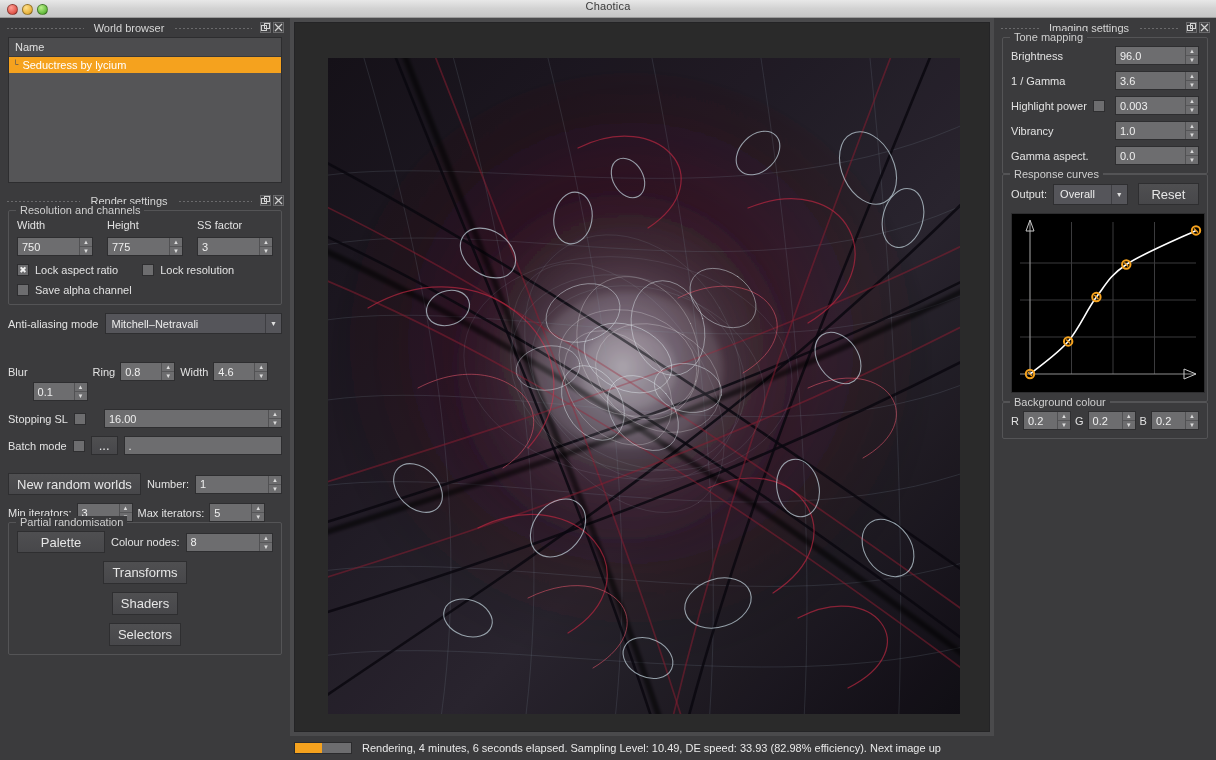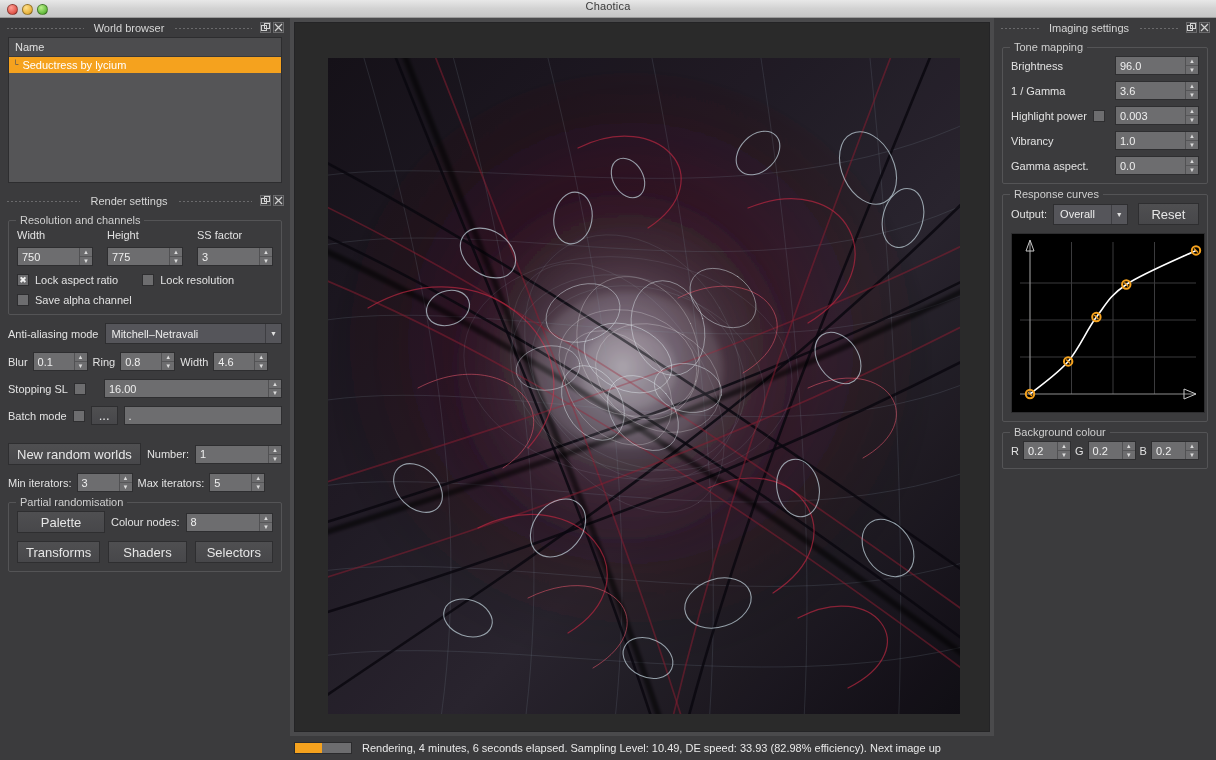--- a/index.html
+++ b/index.html
@@ -78,21 +78,21 @@
   .list-row {
     display: flex; align-items: center; gap: 4px;
     font-size: 11px; padding: 2px 4px; color: #ffffff;
   }
   .list-row.selected { background: #f5a21e; color: #ffffff; }
   .tree-glyph { color: #555; font-size: 9px; font-family: "Liberation Mono", monospace; }
 
   
   .groupbox {
     border: 1px solid #545456; border-radius: 2px;
-    margin-top: 10px; padding: 8px 8px 8px 8px; position: relative;
+    margin-top: 0; padding: 8px 8px 8px 8px; position: relative;
   }
   .groupbox > .gb-title {
     position: absolute; top: -7px; left: 7px; padding: 0 4px;
     background: #3b3b3d; color: #cfcfcf; font-size: 11px;
   }
 
   
   .lbl { color: #e2e2e2; font-size: 11px; white-space: nowrap; }
   .row { display: flex; align-items: center; gap: 6px; }
   .mt6 { margin-top: 6px; }
@@ -291,21 +291,21 @@
       <div class="row mt8">
         <span class="lbl" style="flex:0 0 auto;">Anti-aliasing mode</span>
         <div class="combo" style="flex:1 1 auto; margin-left:auto; width:131px;">
           <span class="cv">Mitchell–Netravali</span>
           <span class="arrow">▼</span>
         </div>
       </div>
 
       <div class="row mt8" style="gap:5px;">
         <span class="lbl">Blur</span>
-        <div class="field" style="width:55px;">
+        <div class="field" style="width:55px;margin-top:40px;">
           <span class="fv">0.1</span>
           <span class="spin">
               <span>▲</span>
               <span>▼</span>
             </span>
         </div>
         <span class="lbl">Ring</span>
         <div class="field" style="width:55px;">
           <span class="fv">0.8</span>
           <span class="spin">
@@ -389,21 +389,21 @@
           <span class="lbl">Colour nodes:</span>
           <div class="field" style="flex:1 1 auto;">
             <span class="fv">8</span>
             <span class="spin">
                 <span>▲</span>
                 <span>▼</span>
               </span>
           </div>
         </div>
 
-        <div class="row mt8" style="gap:8px;">
+        <div class="row mt8" style="gap:8px;flex-direction:column;">
           <span class="btn" style="flex:1;">Transforms</span>
           <span class="btn" style="flex:1;">Shaders</span>
           <span class="btn" style="flex:1;">Selectors</span>
         </div>
       </div>
     </div>
   </div>
 </div>
 
 <div id="centercol">

